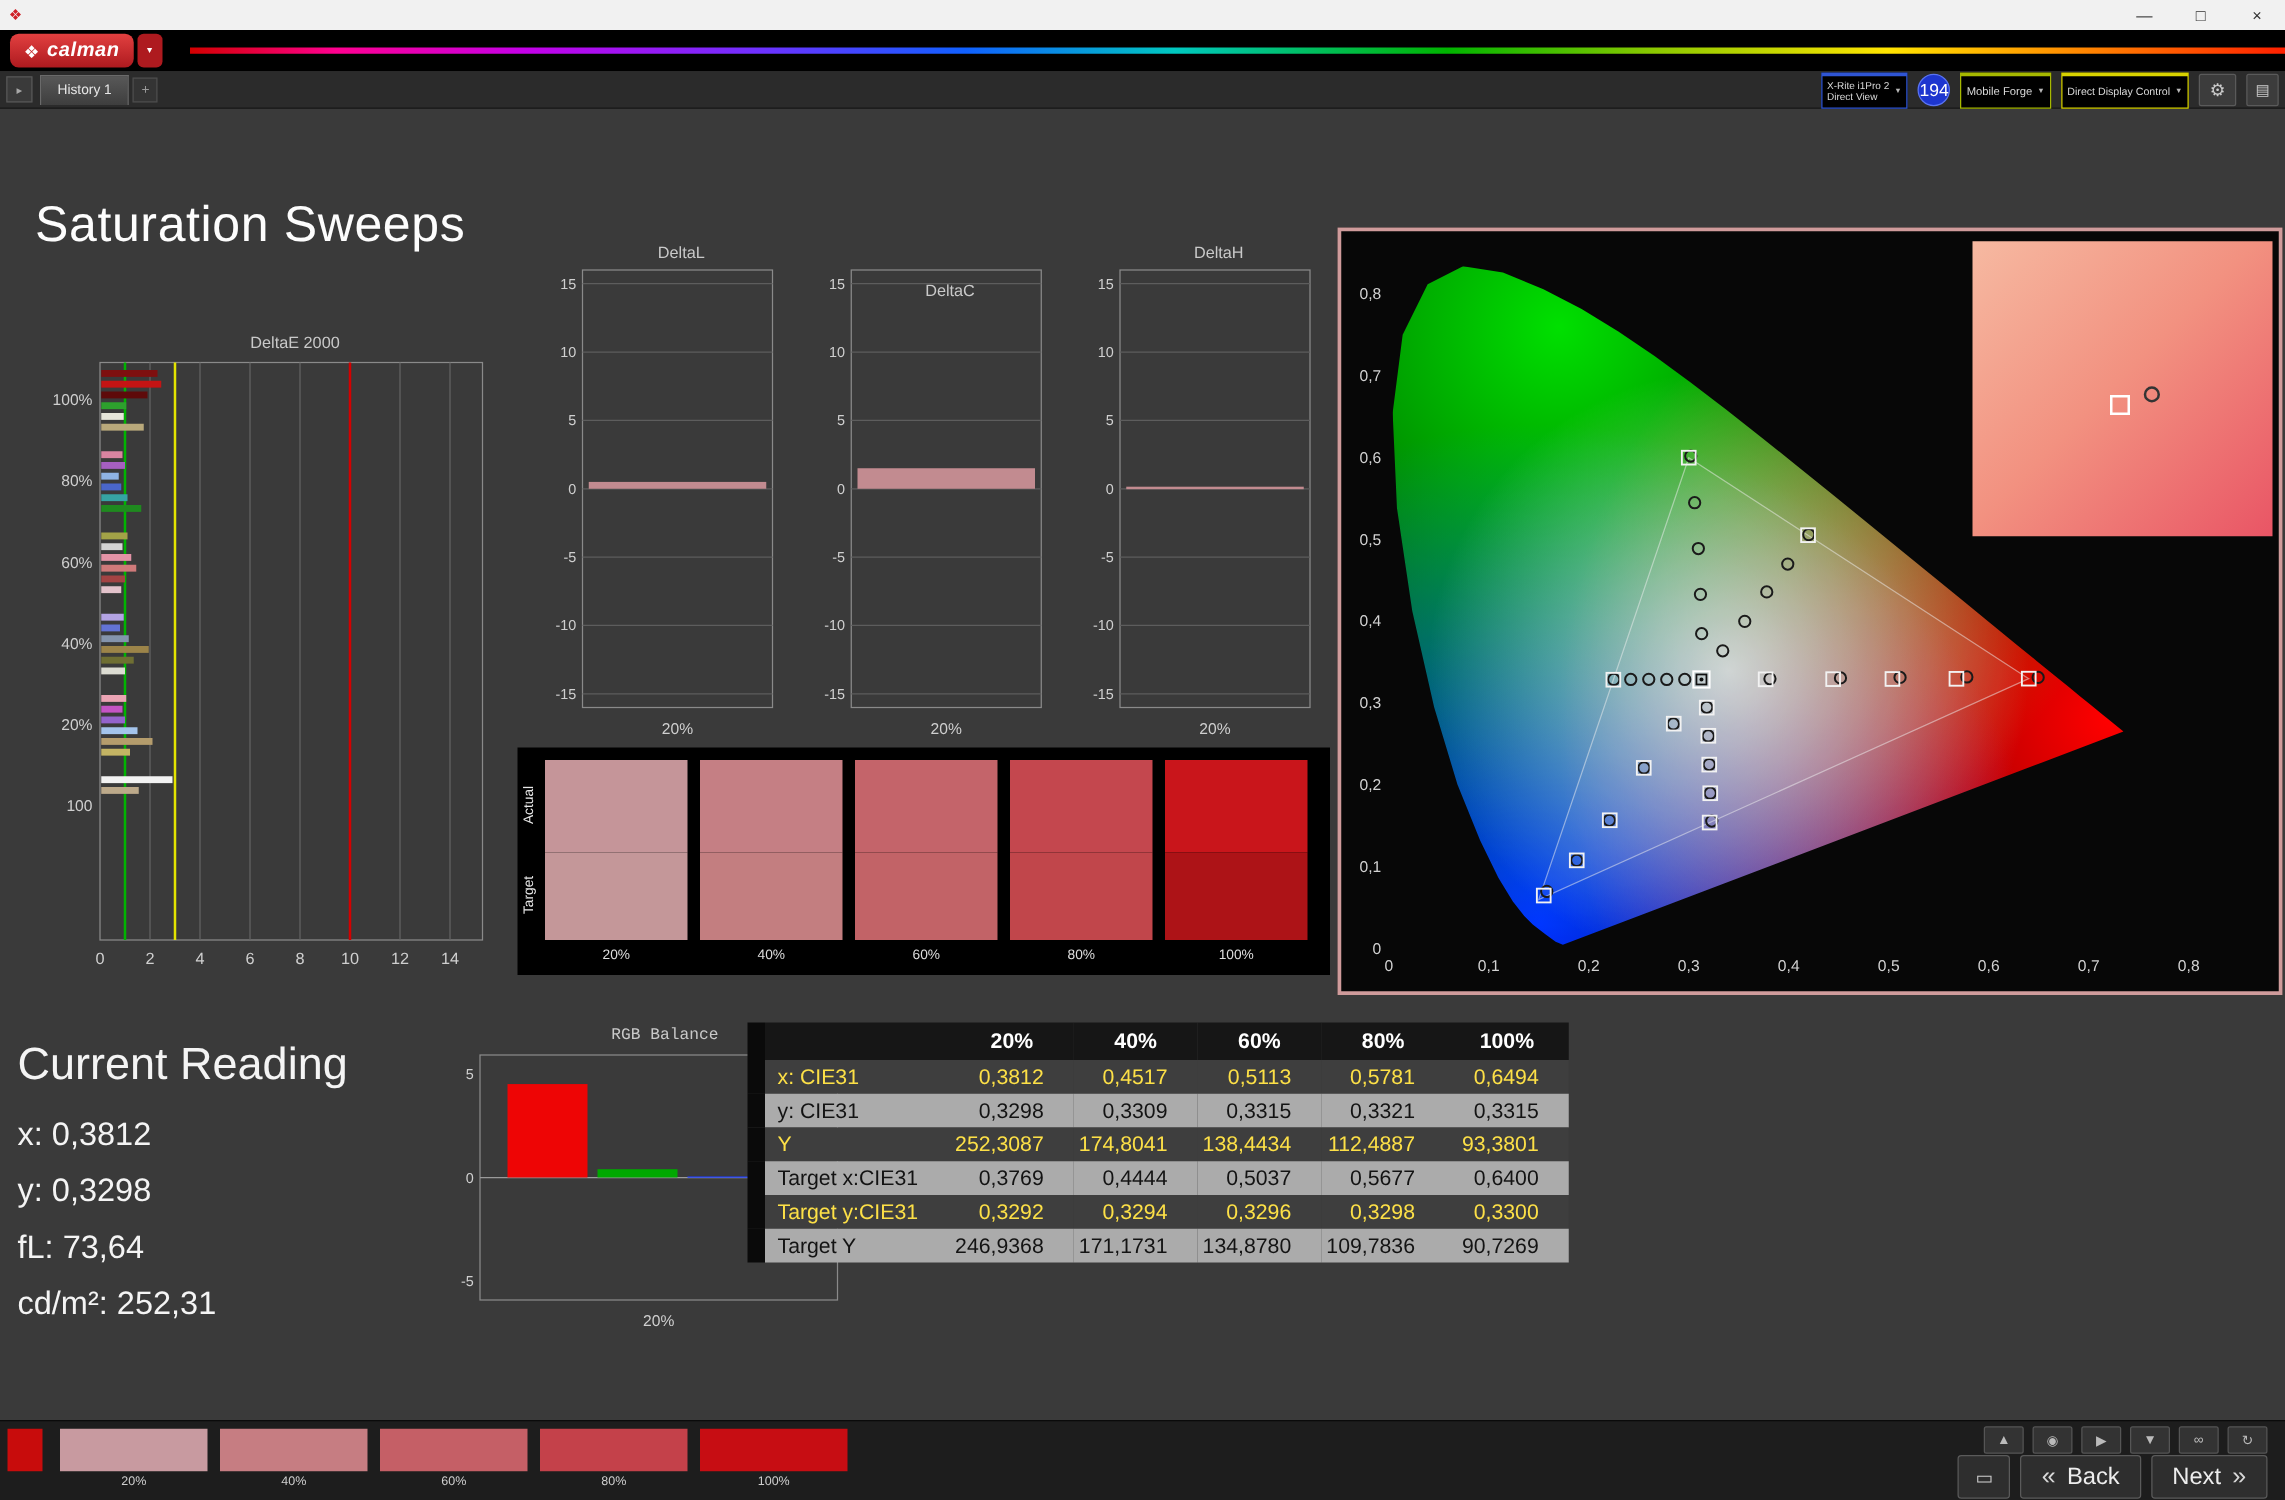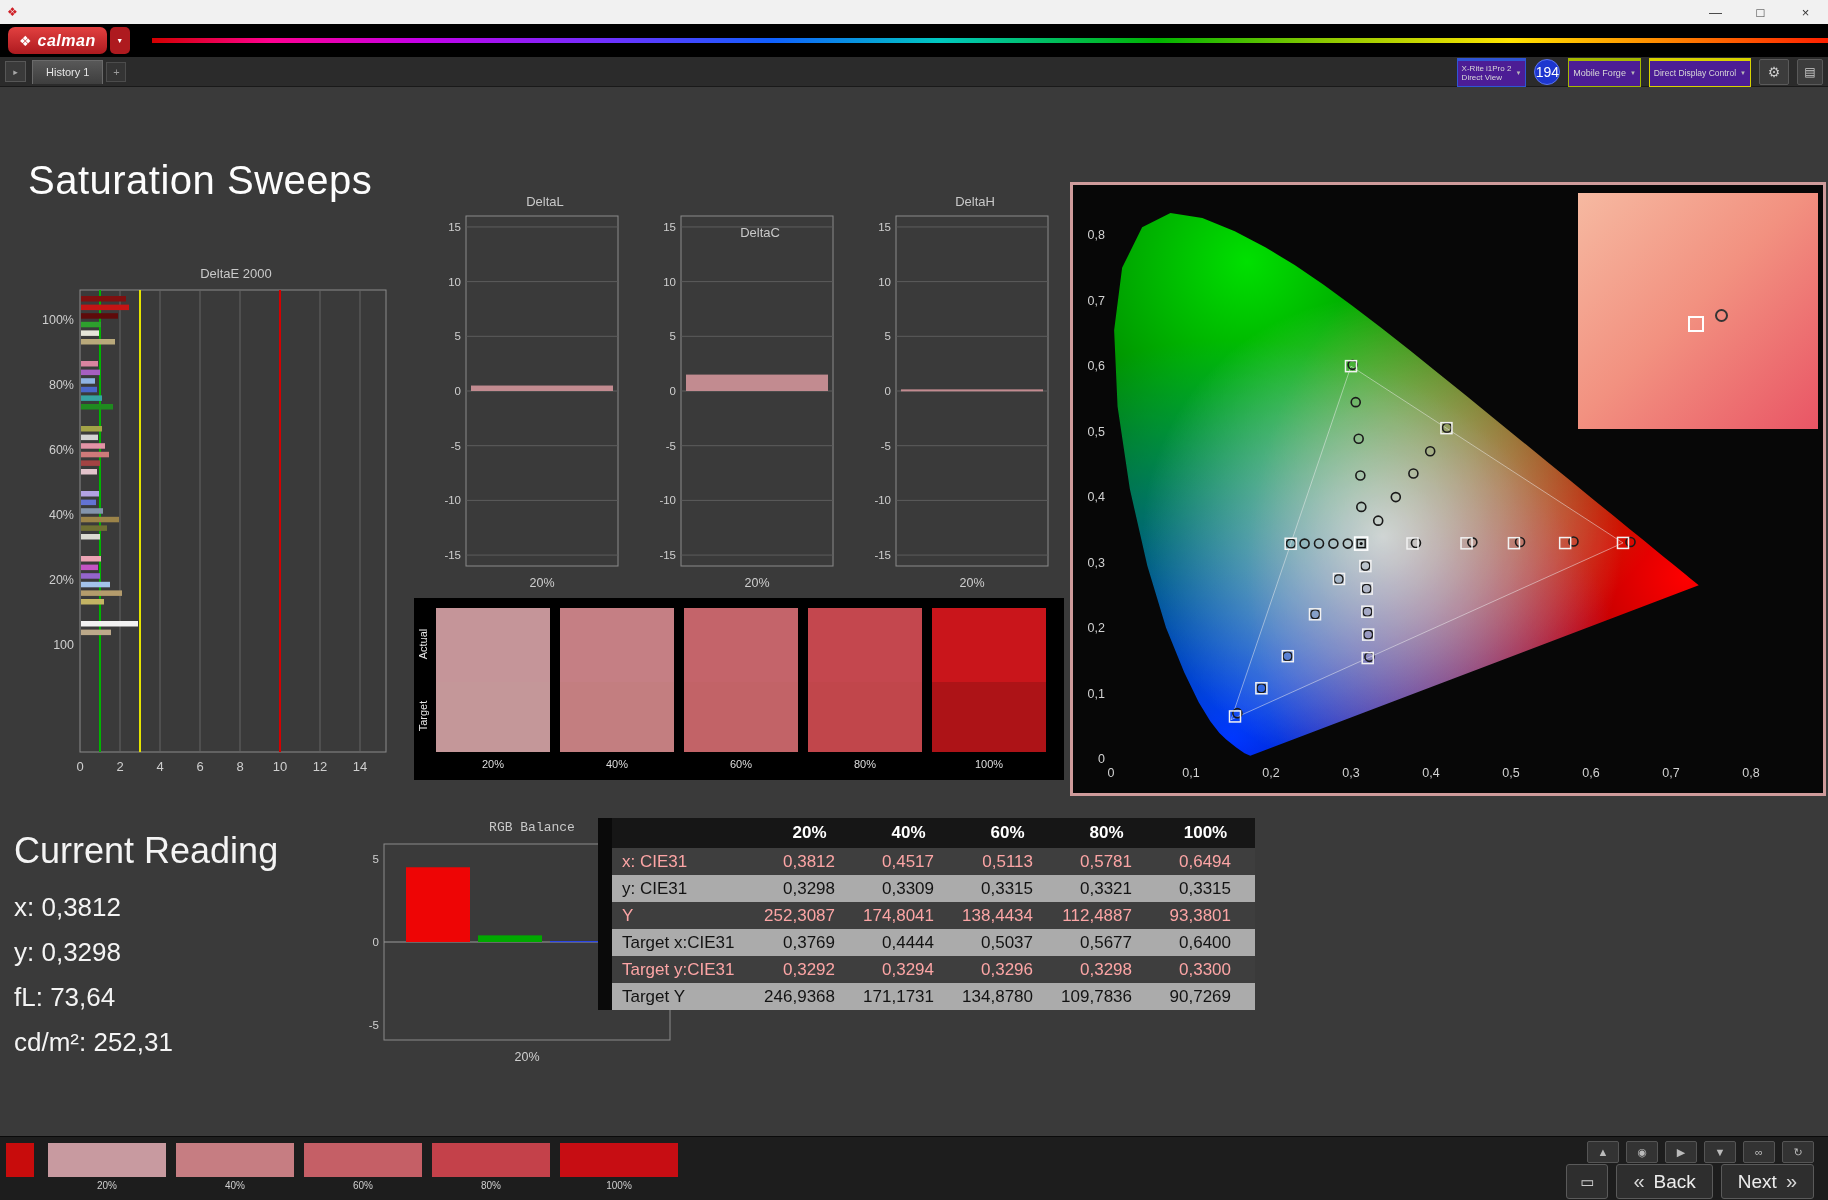--- a/index.html
+++ b/index.html
@@ -21,21 +21,21 @@
   .logo-dd{background:#ae1a1f;border-radius:5px;width:20px;height:27px;margin-left:3px;display:flex;align-items:center;justify-content:center;color:#fff;font-size:7px;}
   #rainbow{position:absolute;left:152px;right:0;top:14px;height:5px;
     background:linear-gradient(90deg,#d40000 0%,#ff0090 7%,#c400e8 16%,#7030ff 27%,#1060ff 37%,#00c8c0 47%,#00b400 60%,#8cc800 70%,#ffe400 81%,#ff8000 91%,#ff2000 100%);}
 
   
   #tabbar{position:absolute;top:57px;left:0;width:100%;height:29px;background:#2b2b2b;border-bottom:1px solid #191919;display:flex;align-items:center;}
   .tab-nav{width:19px;height:19px;margin-left:5px;background:#3a3a3a;border:1px solid #575757;color:#a8a8a8;font-size:9px;display:flex;align-items:center;justify-content:center;}
   #history-tab{margin-left:6px;height:23px;padding:0 13px;background:linear-gradient(#585858,#3e3e3e);border:1px solid #6a6a6a;border-bottom:none;color:#e6e6e6;font-size:11px;display:flex;align-items:center;}
   #add-tab{width:18px;height:18px;margin-left:3px;background:#343434;border:1px solid #4c4c4c;color:#9a9a9a;font-size:11px;display:flex;align-items:center;justify-content:center;}
   #meter-cluster{position:absolute;right:5px;top:2px;display:flex;gap:8px;align-items:center;height:26px;}
-  .meter-box{height:25px;background:#4c1d95;color:#d8d8d8;display:flex;align-items:center;padding:0 4px;gap:4px;border:1px solid #444;border-top-width:3px;}
+  .meter-box{height:25px;background:#000000;color:#d8d8d8;display:flex;align-items:center;padding:0 4px;gap:4px;border:1px solid #444;border-top-width:3px;}
   .meter-lines{display:flex;flex-direction:column;justify-content:center;font-size:8px;line-height:9px;white-space:nowrap;}
   .dd-arrow{font-size:6px;color:#b8b8b8;}
   #meter-badge{width:24px;height:24px;border-radius:50%;background:#1d36cf;border:1px solid #5a74f2;color:#fff;font-size:14px;display:flex;align-items:center;justify-content:center;}
   .tool-btn{height:24px;background:#3c3c3c;border:1px solid #5a5a5a;color:#cccccc;display:flex;align-items:center;justify-content:center;border-radius:2px;}
 
   
   #page-title{position:absolute;left:28px;top:158px;font-size:40px;color:#fdfdfd;letter-spacing:.5px;}
 
   
   .panel-title{font-size:13px;color:#c9c9c9;text-align:center;height:16px;}
@@ -64,21 +64,21 @@
   .reading-line{font-size:26px;margin-bottom:14px;}
 
   
   #rgbbal{position:absolute;left:350px;top:820px;width:330px;height:252px;}
 
   
   #sweep-table{position:absolute;left:598px;top:818px;display:grid;grid-template-columns:14px 148px repeat(5,99px);font-size:17px;}
   .tbl-head{height:30px;line-height:30px;background:#161616;color:#fff;font-weight:bold;text-align:center;}
   .tbl-cell{height:27px;line-height:27px;}
   .strip{background:#0a0a0a;}
-  .row-dark{background:#3e3e3e;color:#fca5a5;}
+  .row-dark{background:#3e3e3e;color:#fde047;}
   .row-light{background:#ababab;color:#131313;}
   .lbl{padding-left:10px;}
   .val{text-align:right;padding-right:24px;}
 
   
   #bottombar{position:absolute;left:0;top:1136px;width:100%;height:64px;background:#1d1d1d;border-top:1px solid #0a0a0a;}
   #corner-swatch{position:absolute;left:6px;top:6px;width:28px;height:34px;background:#c80c0c;}
   #thumbs{position:absolute;left:48px;top:6px;display:flex;gap:10px;}
   .thumb{width:118px;}
   .thumb-color{height:34px;}

